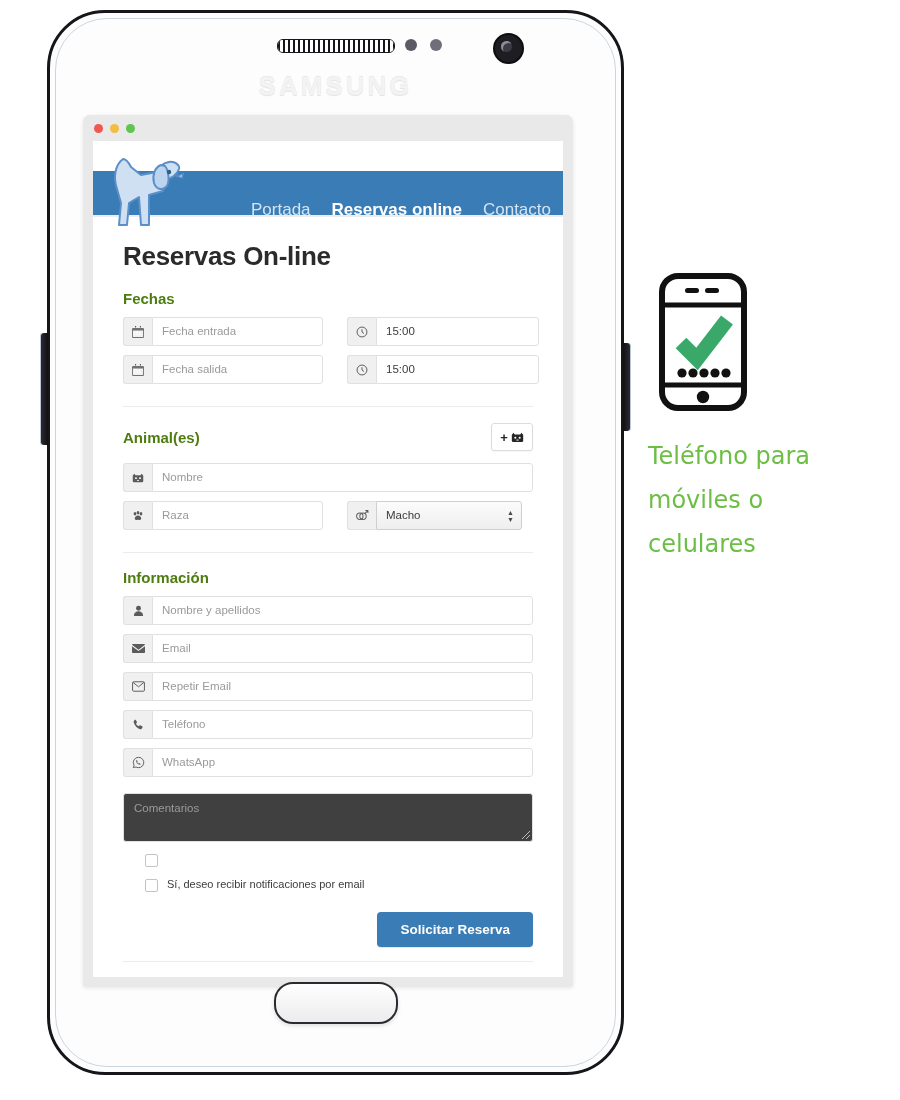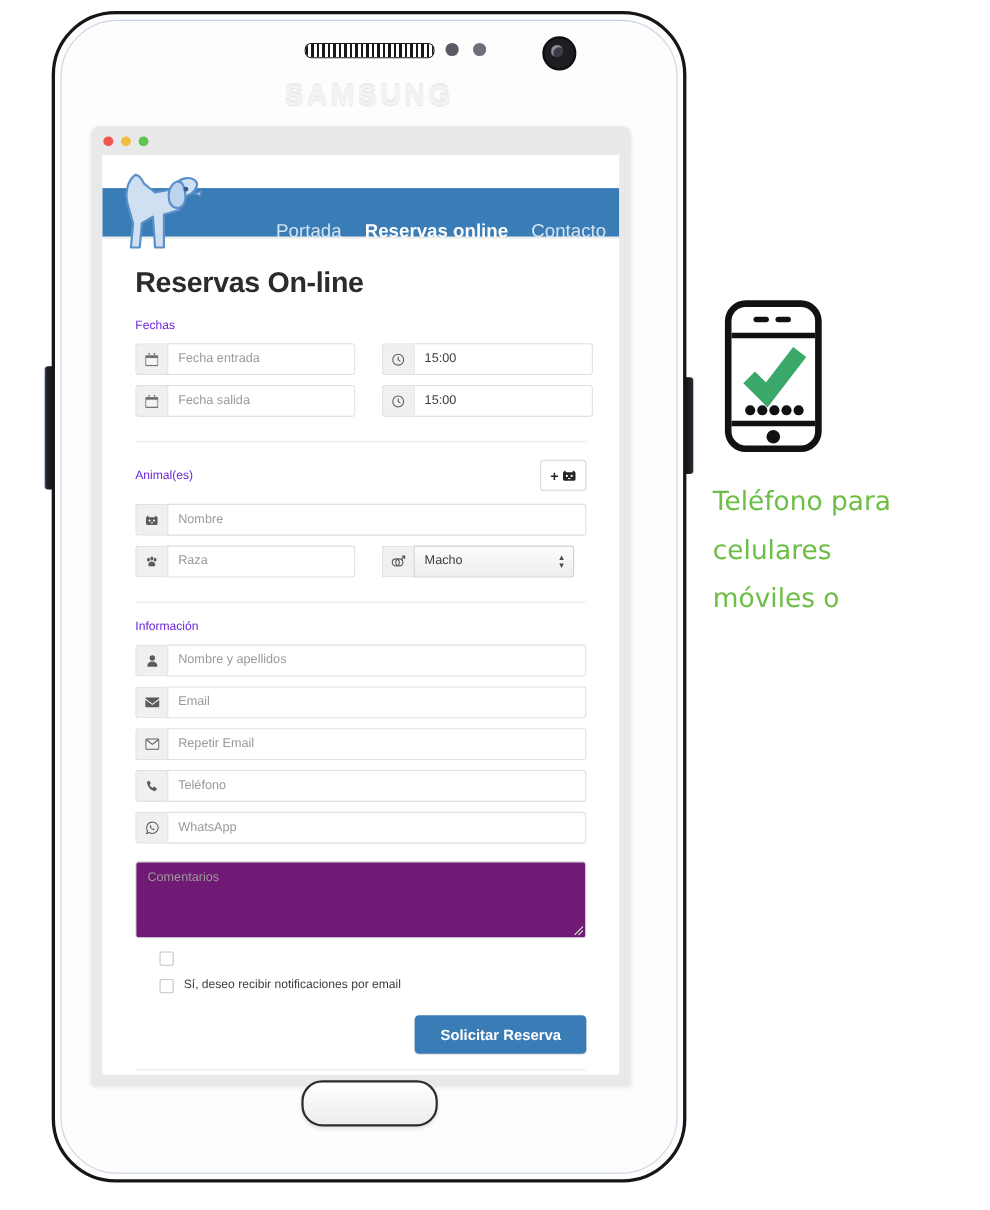--- a/index.html
+++ b/index.html
@@ -105,21 +105,21 @@
     position:absolute;left:12px;top:4px;width:86px;height:88px;
   }
   #site-title{
     margin:0;padding:8px 0 0 30px;
     font-size:26px;font-weight:bold;color:#2b2b2b;letter-spacing:-.3px;
   }
 
   
   #booking-form{padding:18px 30px 0 30px;}
   .form-section-title{
-    font-size:11px;font-weight:normal;color:#6d28d9;margin:0 0 10px 0;
+    font-size:15px;font-weight:bold;color:#4d7c0f;margin:0 0 10px 0;
   }
   .section-divider{border-top:1px solid #ececec;margin:22px 0 16px 0;}
   .form-row{display:flex;align-items:center;margin-bottom:9px;}
   .form-row.split{gap:24px;}
 
   .input-group{display:flex;align-items:stretch;flex:1;min-width:0;}
   .input-addon{
     width:28px;flex:0 0 28px;
     display:flex;align-items:center;justify-content:center;
     background:#f0f0f0;border:1px solid #e0e0e0;border-right:none;
@@ -153,22 +153,22 @@
     background:#fff;display:flex;align-items:center;justify-content:center;
     gap:3px;color:#262626;font-size:13px;font-weight:bold;
     box-shadow:0 1px 1px rgba(0,0,0,.04);
   }
   #section-header-animals{
     display:flex;align-items:center;justify-content:space-between;margin-bottom:12px;
   }
   #section-header-animals .form-section-title{margin:0;}
 
   #comentarios-textarea{
-    position:relative;width:100%;height:70px;box-sizing:border-box;
-    background:#701a75;border:1px solid #e0e0e0;border-radius:3px;
+    position:relative;width:100%;height:49px;box-sizing:border-box;
+    background:#404040;border:1px solid #e0e0e0;border-radius:3px;
     padding:8px 10px;font-size:11.5px;color:#9a9a9a;
     margin-top:16px;
   }
   #comentarios-textarea:after{
     content:"";position:absolute;right:2px;bottom:2px;width:8px;height:8px;
     background:
       linear-gradient(135deg,transparent 45%,#bdbdbd 45%,#bdbdbd 55%,transparent 55%),
       linear-gradient(135deg,transparent 70%,#bdbdbd 70%,#bdbdbd 80%,transparent 80%);
   }
 
@@ -451,16 +451,16 @@
     <path d="M24 71 L40 87 L70 48" fill="none" stroke="#3aa869" stroke-width="15" stroke-linecap="butt" stroke-linejoin="miter"></path>
     <circle cx="25" cy="101" r="4.6" fill="#111"></circle>
     <circle cx="36" cy="101" r="4.6" fill="#111"></circle>
     <circle cx="47" cy="101" r="4.6" fill="#111"></circle>
     <circle cx="58" cy="101" r="4.6" fill="#111"></circle>
     <circle cx="69" cy="101" r="4.6" fill="#111"></circle>
     <circle cx="46" cy="125" r="6.2" fill="#111"></circle>
   </svg>
   <div id="mobile-annotation-text">
     <span>Teléfono para</span>
+    <span>móviles o</span>
     <span>celulares</span>
-    <span>móviles o</span>
   </div>
 </div>
 
 </body></html>

